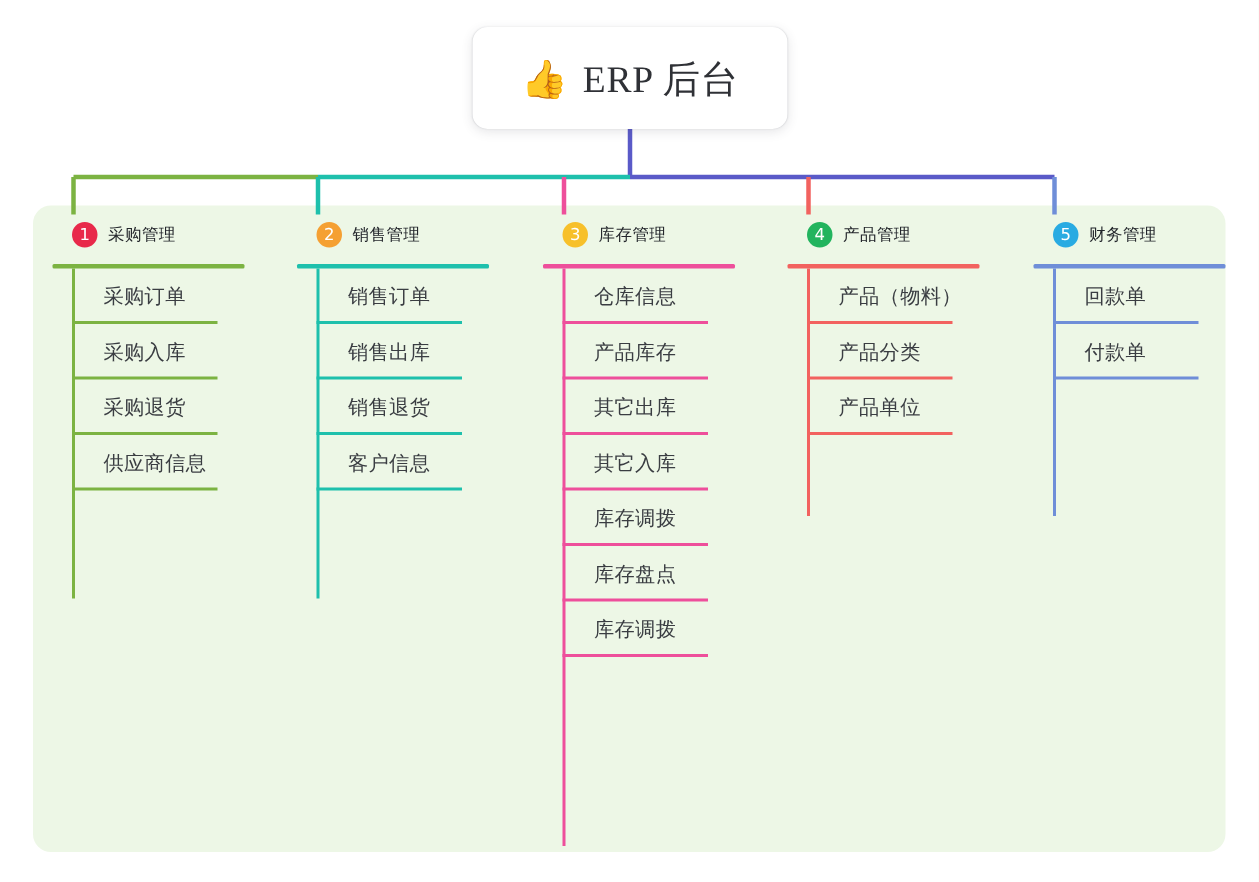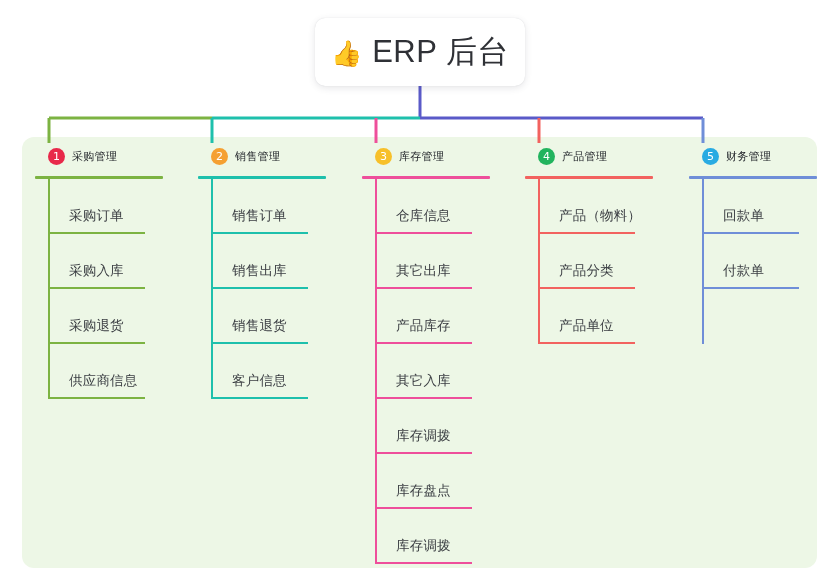--- a/index.html
+++ b/index.html
@@ -44,24 +44,25 @@
     gap: 10px;
   }
   .root-emoji {
     font-size: 25px;
     line-height: 1;
     display: inline-block;
     position: relative;
     top: 1px;
   }
   .root-title {
-    font-size: 31px;
+    font-size: 25px;
     color: #2f3136;
     letter-spacing: 0.5px;
     white-space: nowrap;
+    font-family: Liberation Serif, serif;
   }
 
   
   #wires {
     position: absolute;
     left: 0; top: 0;
     width: 839px;
     height: 588px;
     pointer-events: none;
   }
@@ -122,21 +123,21 @@
     box-sizing: border-box;
   }
   .spine {
     position: absolute;
     left: 13px;
     top: 0;
     width: 2px;
   }
   .item {
     position: relative;
-    height: 55px;
+    height: 37px;
     box-sizing: border-box;
   }
   .item-label {
     position: absolute;
     left: 21px;
     bottom: 9px;
     font-size: 13.5px;
     color: #3a3d42;
     white-space: nowrap;
     letter-spacing: 0.2px;
@@ -234,25 +235,25 @@
           <span class="col-title">库存管理</span>
         </div>
         <div class="head-rule" style="background: rgb(238, 79, 155); width: 128px; margin-left: 0px;"></div>
         <div class="items">
           <div class="spine" style="background: rgb(238, 79, 155); height: 385px;"></div>
           <div class="item">
             <span class="item-label">仓库信息</span>
             <div class="item-rule" style="background: rgb(238, 79, 155);"></div>
           </div>
           <div class="item">
+            <span class="item-label">产品库存</span>
+            <div class="item-rule" style="background: rgb(238, 79, 155);"></div>
+          </div>
+          <div class="item">
             <span class="item-label">其它出库</span>
-            <div class="item-rule" style="background: rgb(238, 79, 155);"></div>
-          </div>
-          <div class="item">
-            <span class="item-label">产品库存</span>
             <div class="item-rule" style="background: rgb(238, 79, 155);"></div>
           </div>
           <div class="item">
             <span class="item-label">其它入库</span>
             <div class="item-rule" style="background: rgb(238, 79, 155);"></div>
           </div>
           <div class="item">
             <span class="item-label">库存调拨</span>
             <div class="item-rule" style="background: rgb(238, 79, 155);"></div>
           </div>

